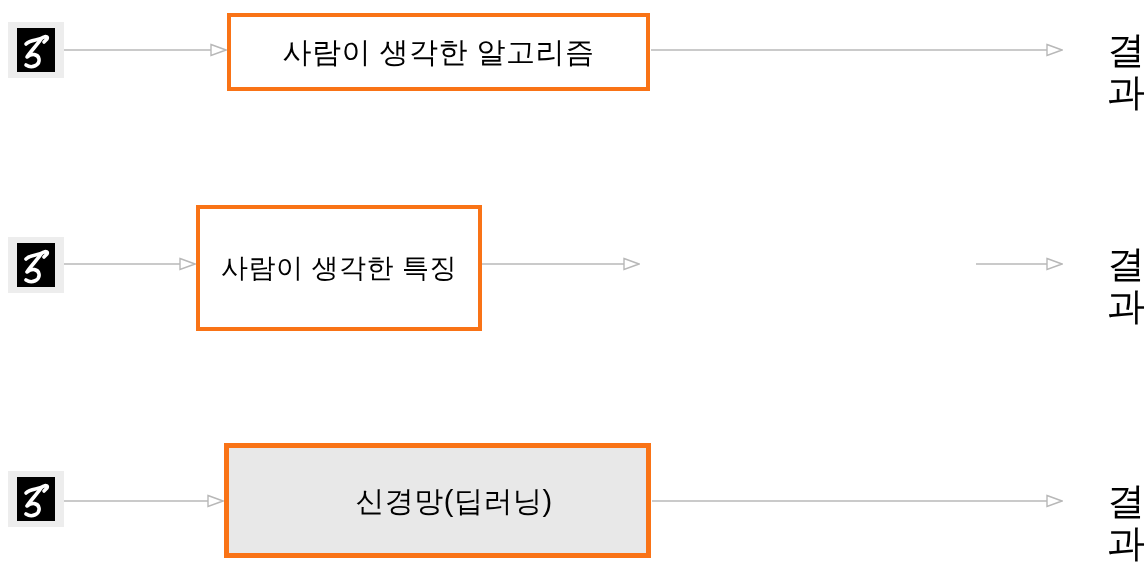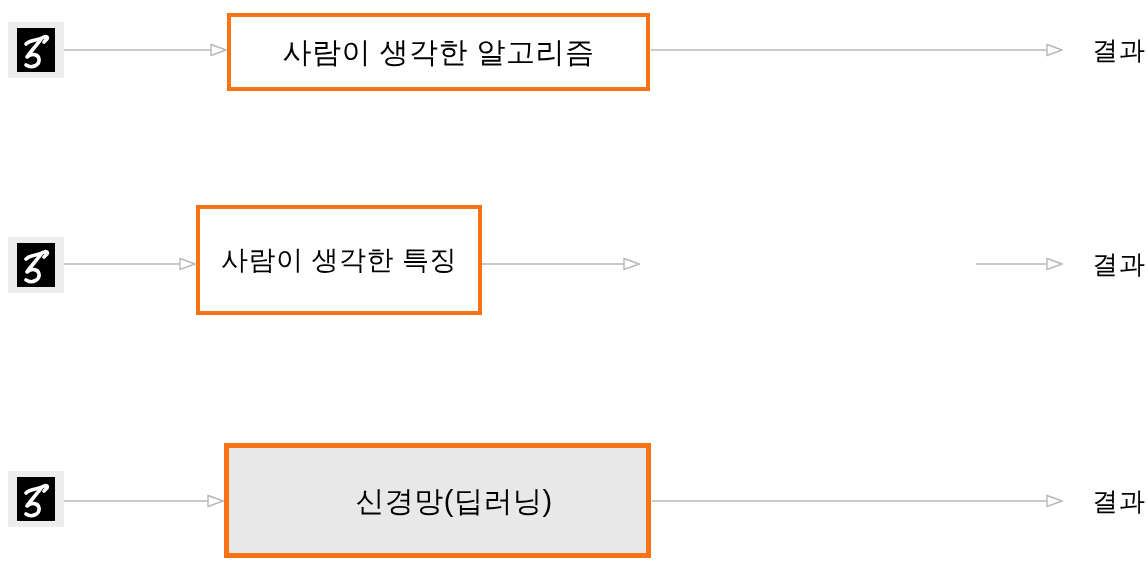--- a/index.html
+++ b/index.html
@@ -45,32 +45,32 @@
   .box .line { display: block; line-height: 38px; font-size: 27px; letter-spacing: 0.5px; }
   .box.single .line { font-size: 29px; line-height: 34px; }
 
   
   .result {
     position: absolute;
     left: 1080px;
     width: 66px;
     height: 42px;
     line-height: 42px;
-    font-size: 26px;
+    font-size: 38px;
     text-align: right;
     letter-spacing: 1px;
   }
 
   
   .r1-digit { top: 22px; }
   .r2-digit { top: 237px; }
   .r3-digit { top: 471px; }
 
   .r1-box  { left: 227px; top: 13px;  width: 423px; height: 78px;  }
-  .r2-boxa { left: 196px; top: 205px; width: 286px; height: 110px; }
+  .r2-boxa { left: 196px; top: 205px; width: 286px; height: 126px; }
   .r2-boxb { left: 640px; top: 205px; width: 336px; height: 118px; }
   .r3-box  { left: 224px; top: 443px; width: 427px; height: 115px; padding-left: 33px; }
 
   .r1-result { top: 29px; }
   .r2-result { top: 243px; }
   .r3-result { top: 480px; }
 </style>
 </head>
 <body>
 

